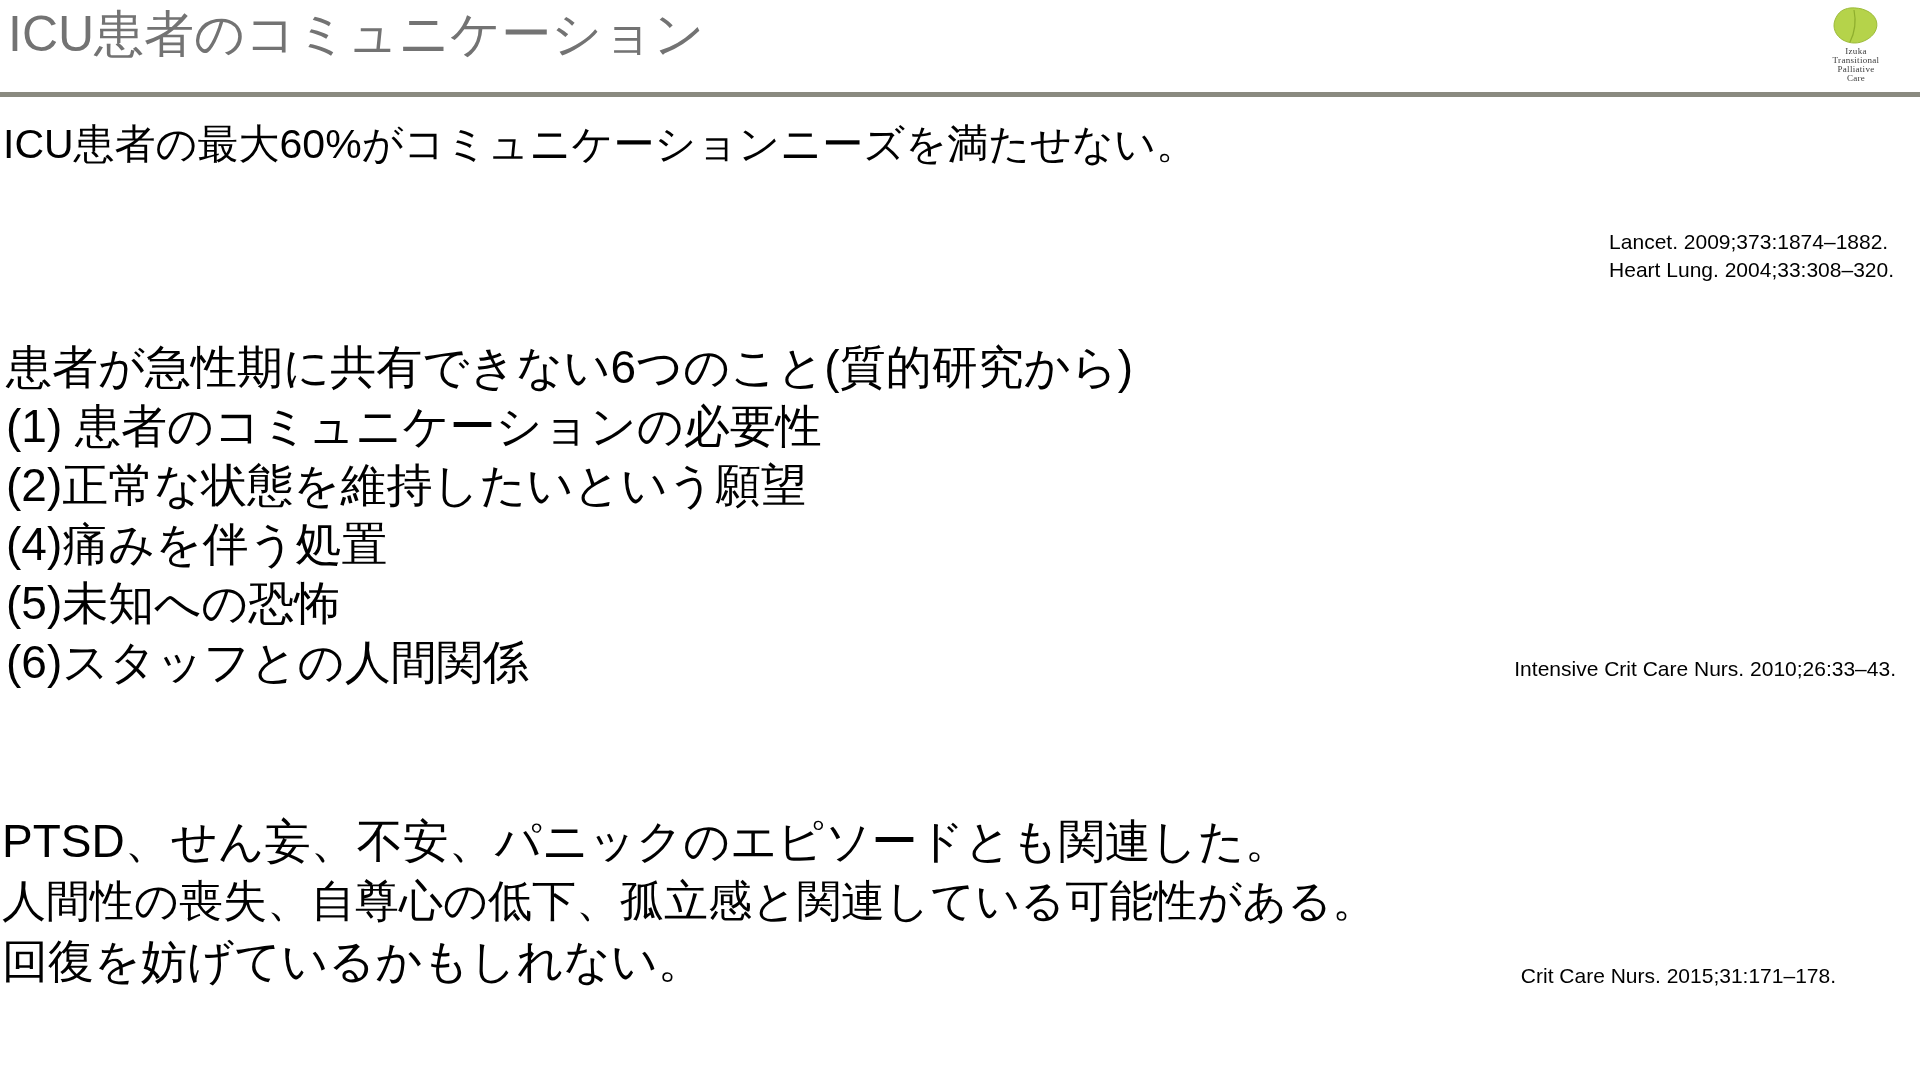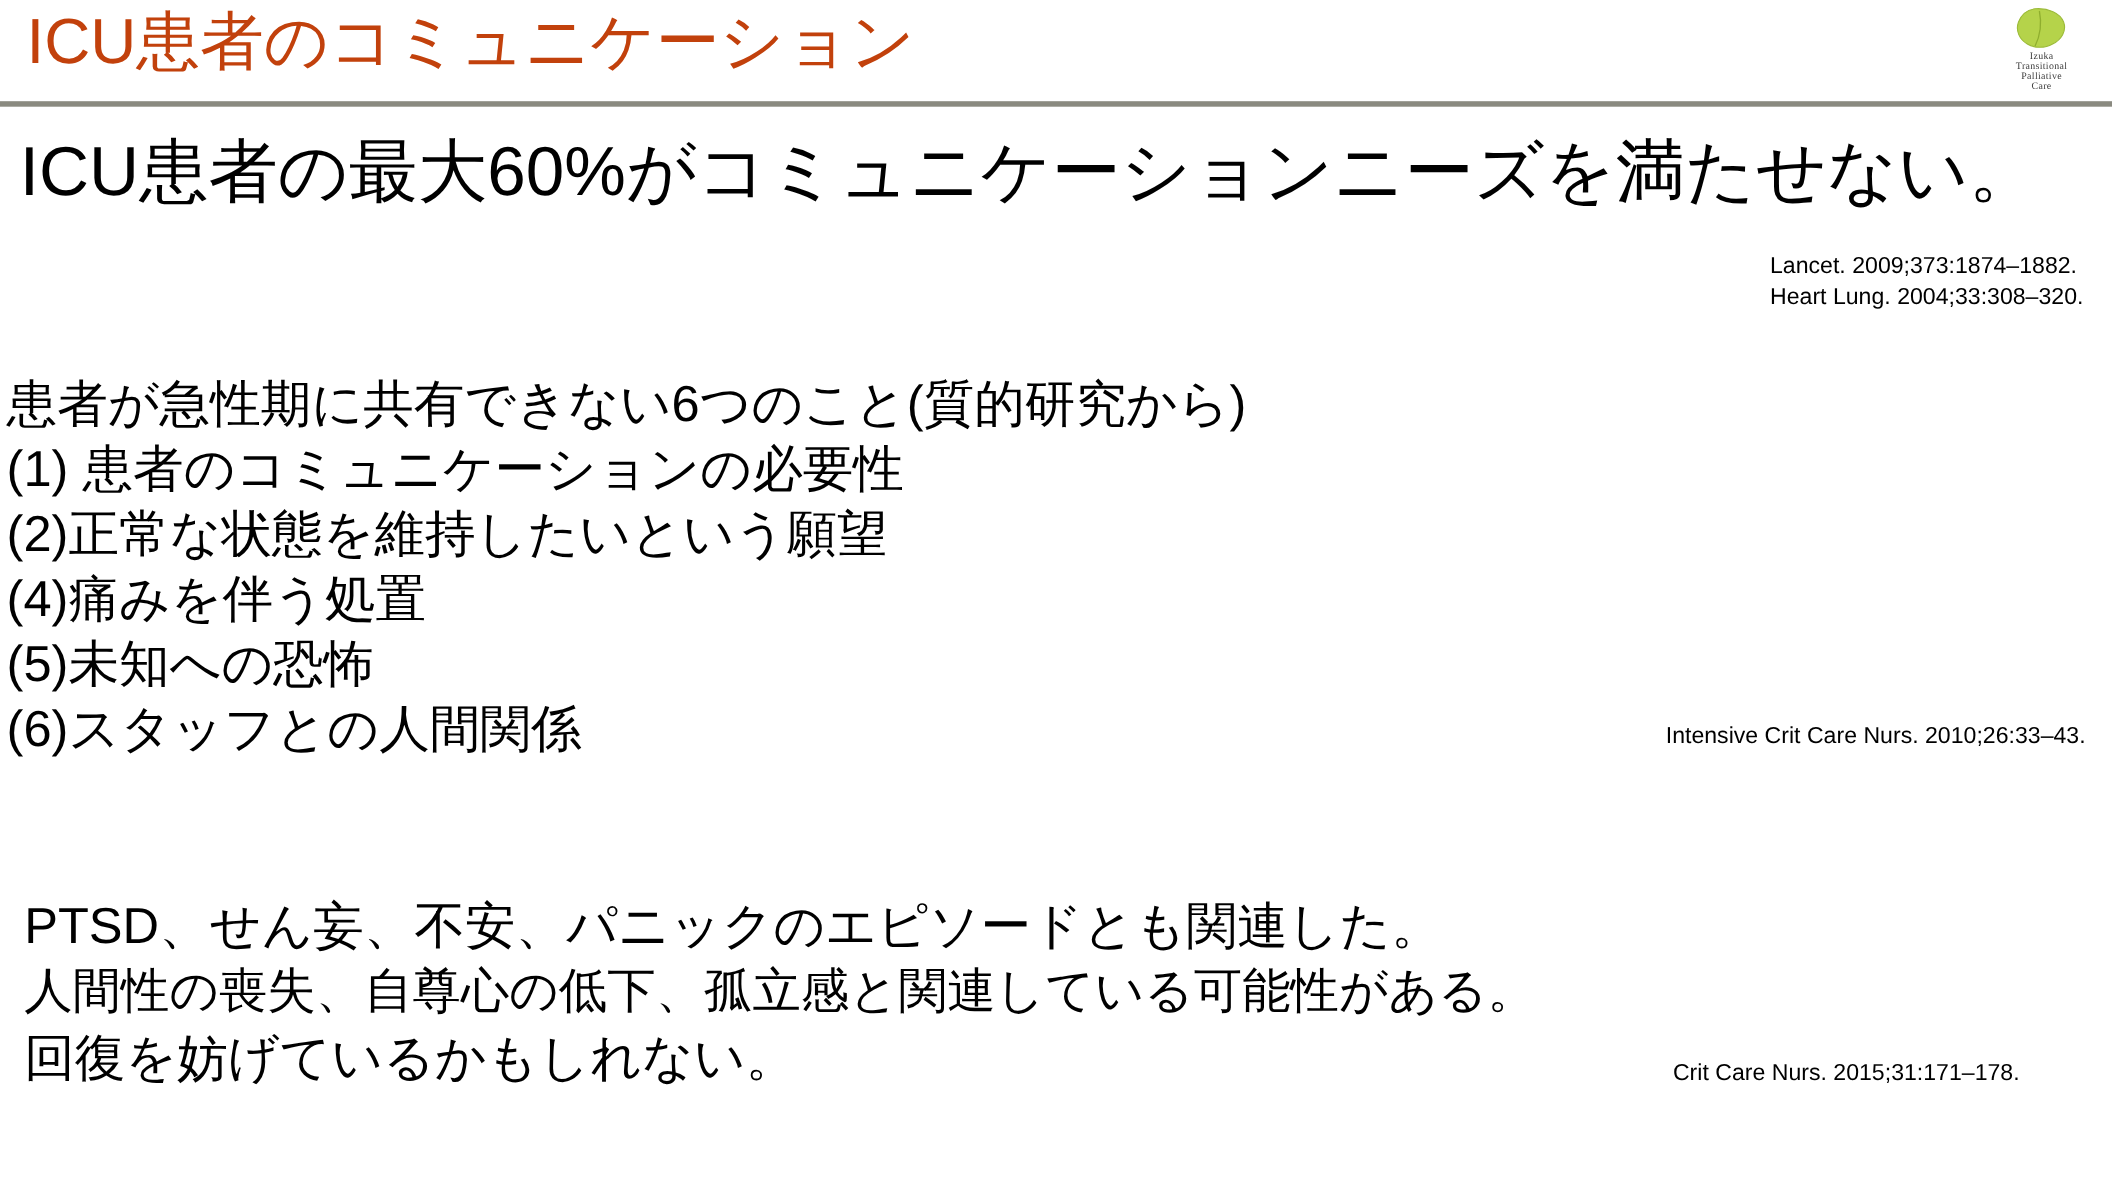--- a/index.html
+++ b/index.html
@@ -25,27 +25,27 @@
   
   .title-row {
     position: absolute;
     left: 0;
     top: 0;
     width: 1920px;
     height: 102px;
   }
   .title-text {
     position: absolute;
-    left: 24px;
+    left: 8px;
     top: 8px;
-    font-size: 58px;
+    font-size: 50px;
     line-height: 1.05;
     letter-spacing: 0px;
     white-space: nowrap;
-    color: #c2410c;
+    color: #737373;
   }
   .title-rule {
     position: absolute;
     left: 0;
     top: 92px;
     width: 1920px;
     height: 5px;
     background: #8a8a80;
   }
 
@@ -55,23 +55,23 @@
     right: 18px;
     top: 6px;
     width: 92px;
     height: 78px;
   }
   .logo svg { display: block; }
 
   
   .lead {
     position: absolute;
-    left: 18px;
+    left: 3px;
     top: 122px;
-    font-size: 63px;
+    font-size: 41px;
     line-height: 1.08;
     white-space: nowrap;
   }
 
   .ref {
     position: absolute;
     font-size: 21px;
     line-height: 1.35;
     color: #000000;
     white-space: nowrap;
@@ -88,21 +88,21 @@
     line-height: 1.28;
     margin-top: 20px;
   }
   .list .line {
     white-space: nowrap;
     height: 59px;
   }
 
   .tail {
     position: absolute;
-    left: 22px;
+    left: 2px;
     top: 812px;
     font-size: 46px;
     line-height: 1.3;
   }
   .tail .line {
     white-space: nowrap;
     height: 60px;
   }
   .tail .line.wide { font-size: 44px; }
 </style>

